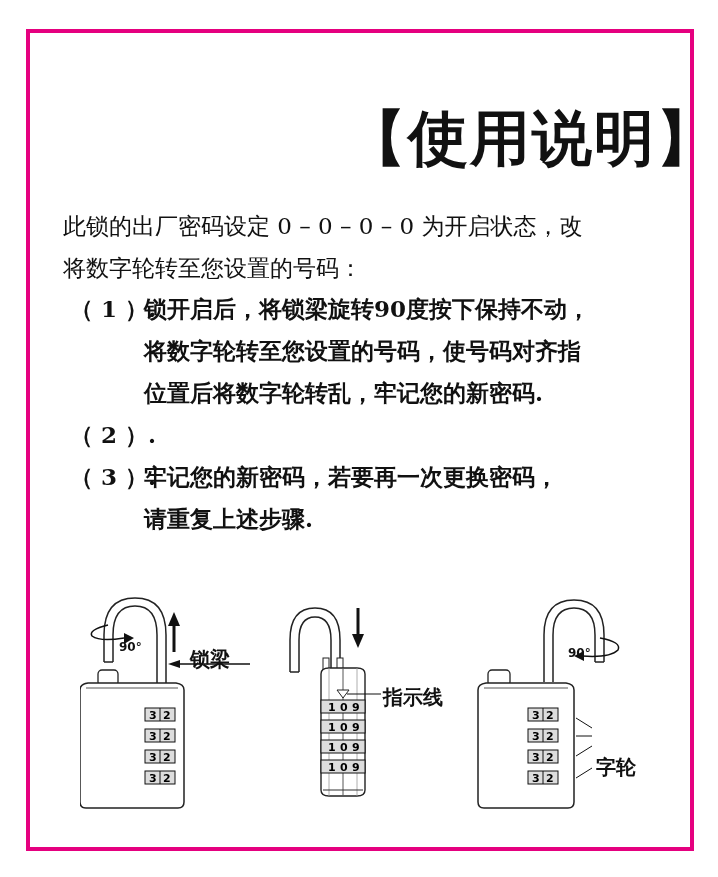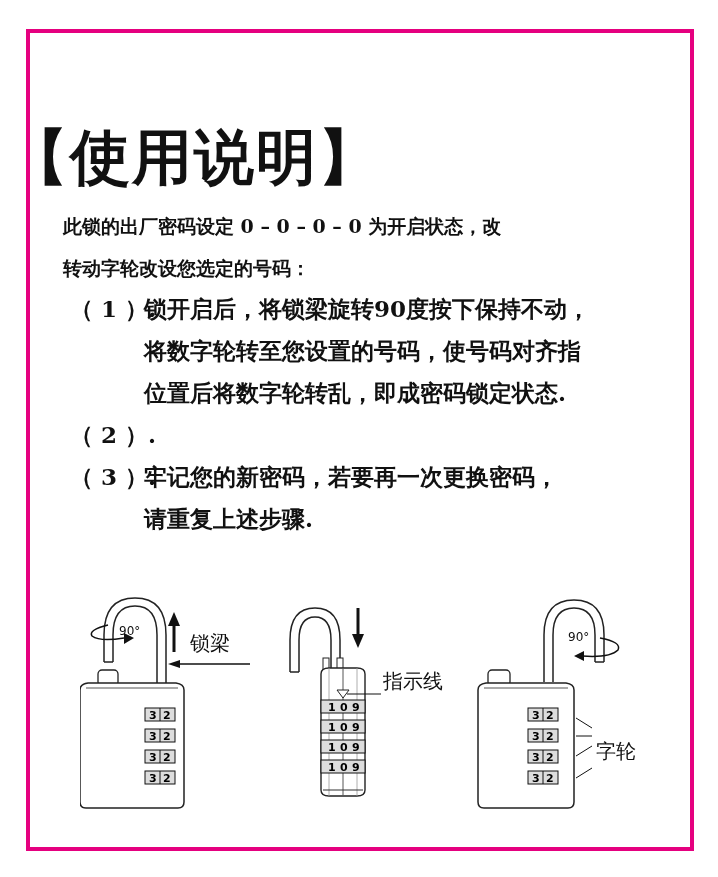--- a/index.html
+++ b/index.html
@@ -1,54 +1,54 @@
 <!DOCTYPE html>
 <html><head>
 <meta charset="utf-8">
 <style>
   html, body { margin: 0; padding: 0; background: #ffffff; }
   body { width: 718px; height: 877px; position: relative; overflow: hidden;
          font-family: "DejaVu Serif", "Liberation Serif", serif; color: #111; }
   .frame { position: absolute; left: 26px; top: 29px; width: 660px; height: 814px;
            border: 4px solid #e5007f; box-sizing: content-box; }
-  .title { position: absolute; left: 8px; right: 0; top: 98px; text-align: left;
+  .title { position: absolute; left: 0; right: 0; top: 98px; text-align: right;
            font-size: 60px; font-weight: bold; letter-spacing: 2px; line-height: 80px;
-           font-family: "DejaVu Serif", "Liberation Serif", serif; margin-top: 19px; }
+           font-family: "DejaVu Serif", "Liberation Serif", serif; }
   .intro { position: absolute; left: 63px; top: 205px; width: 600px;
-           font-size: 19px; font-weight: bold; line-height: 42px; }
+           font-size: 23px; font-weight: normal; line-height: 42px; }
   .steps { position: absolute; left: 70px; top: 288px; width: 600px;
            font-size: 23px; font-weight: bold; line-height: 42px; }
   .step { display: flex; }
   .step .num { width: 74px; flex: none; white-space: pre; }
   .step .txt { flex: 1; }
   .step .txt .line { display: block; }
   .illus { position: absolute; left: 0; top: 590px; width: 718px; height: 230px; }
   .illus svg { position: absolute; }
   .lbl { position: absolute; font-family: "DejaVu Sans", "Liberation Sans", sans-serif;
-         font-size: 20px; font-weight: normal; color: #111; }
+         font-size: 20px; font-weight: bold; color: #111; margin-top: 16px; }
 </style>
 </head>
 <body>
 
 <div class="frame"></div>
 
 <div class="title">【使用说明】</div>
 
 <div class="intro">
   <div>此锁的出厂密码设定 0 – 0 – 0 – 0 为开启状态，改</div>
-  <div>转动字轮改设您选定的号码：</div>
+  <div>将数字轮转至您设置的号码：</div>
 </div>
 
 <div class="steps">
   <div class="step">
     <span class="num">（ 1 ）.</span>
     <span class="txt">
       <span class="line">锁开启后，将锁梁旋转90度按下保持不动，</span>
       <span class="line">将数字轮转至您设置的号码，使号码对齐指</span>
-      <span class="line">位置后将数字轮转乱，即成密码锁定状态.</span>
+      <span class="line">位置后将数字轮转乱，牢记您的新密码.</span>
     </span>
   </div>
   <div class="step">
     <span class="num">（ 2 ）.</span>
   </div>
   <div class="step">
     <span class="num">（ 3 ）.</span>
     <span class="txt">
       <span class="line">牢记您的新密码，若要再一次更换密码，</span>
       <span class="line">请重复上述步骤.</span>

